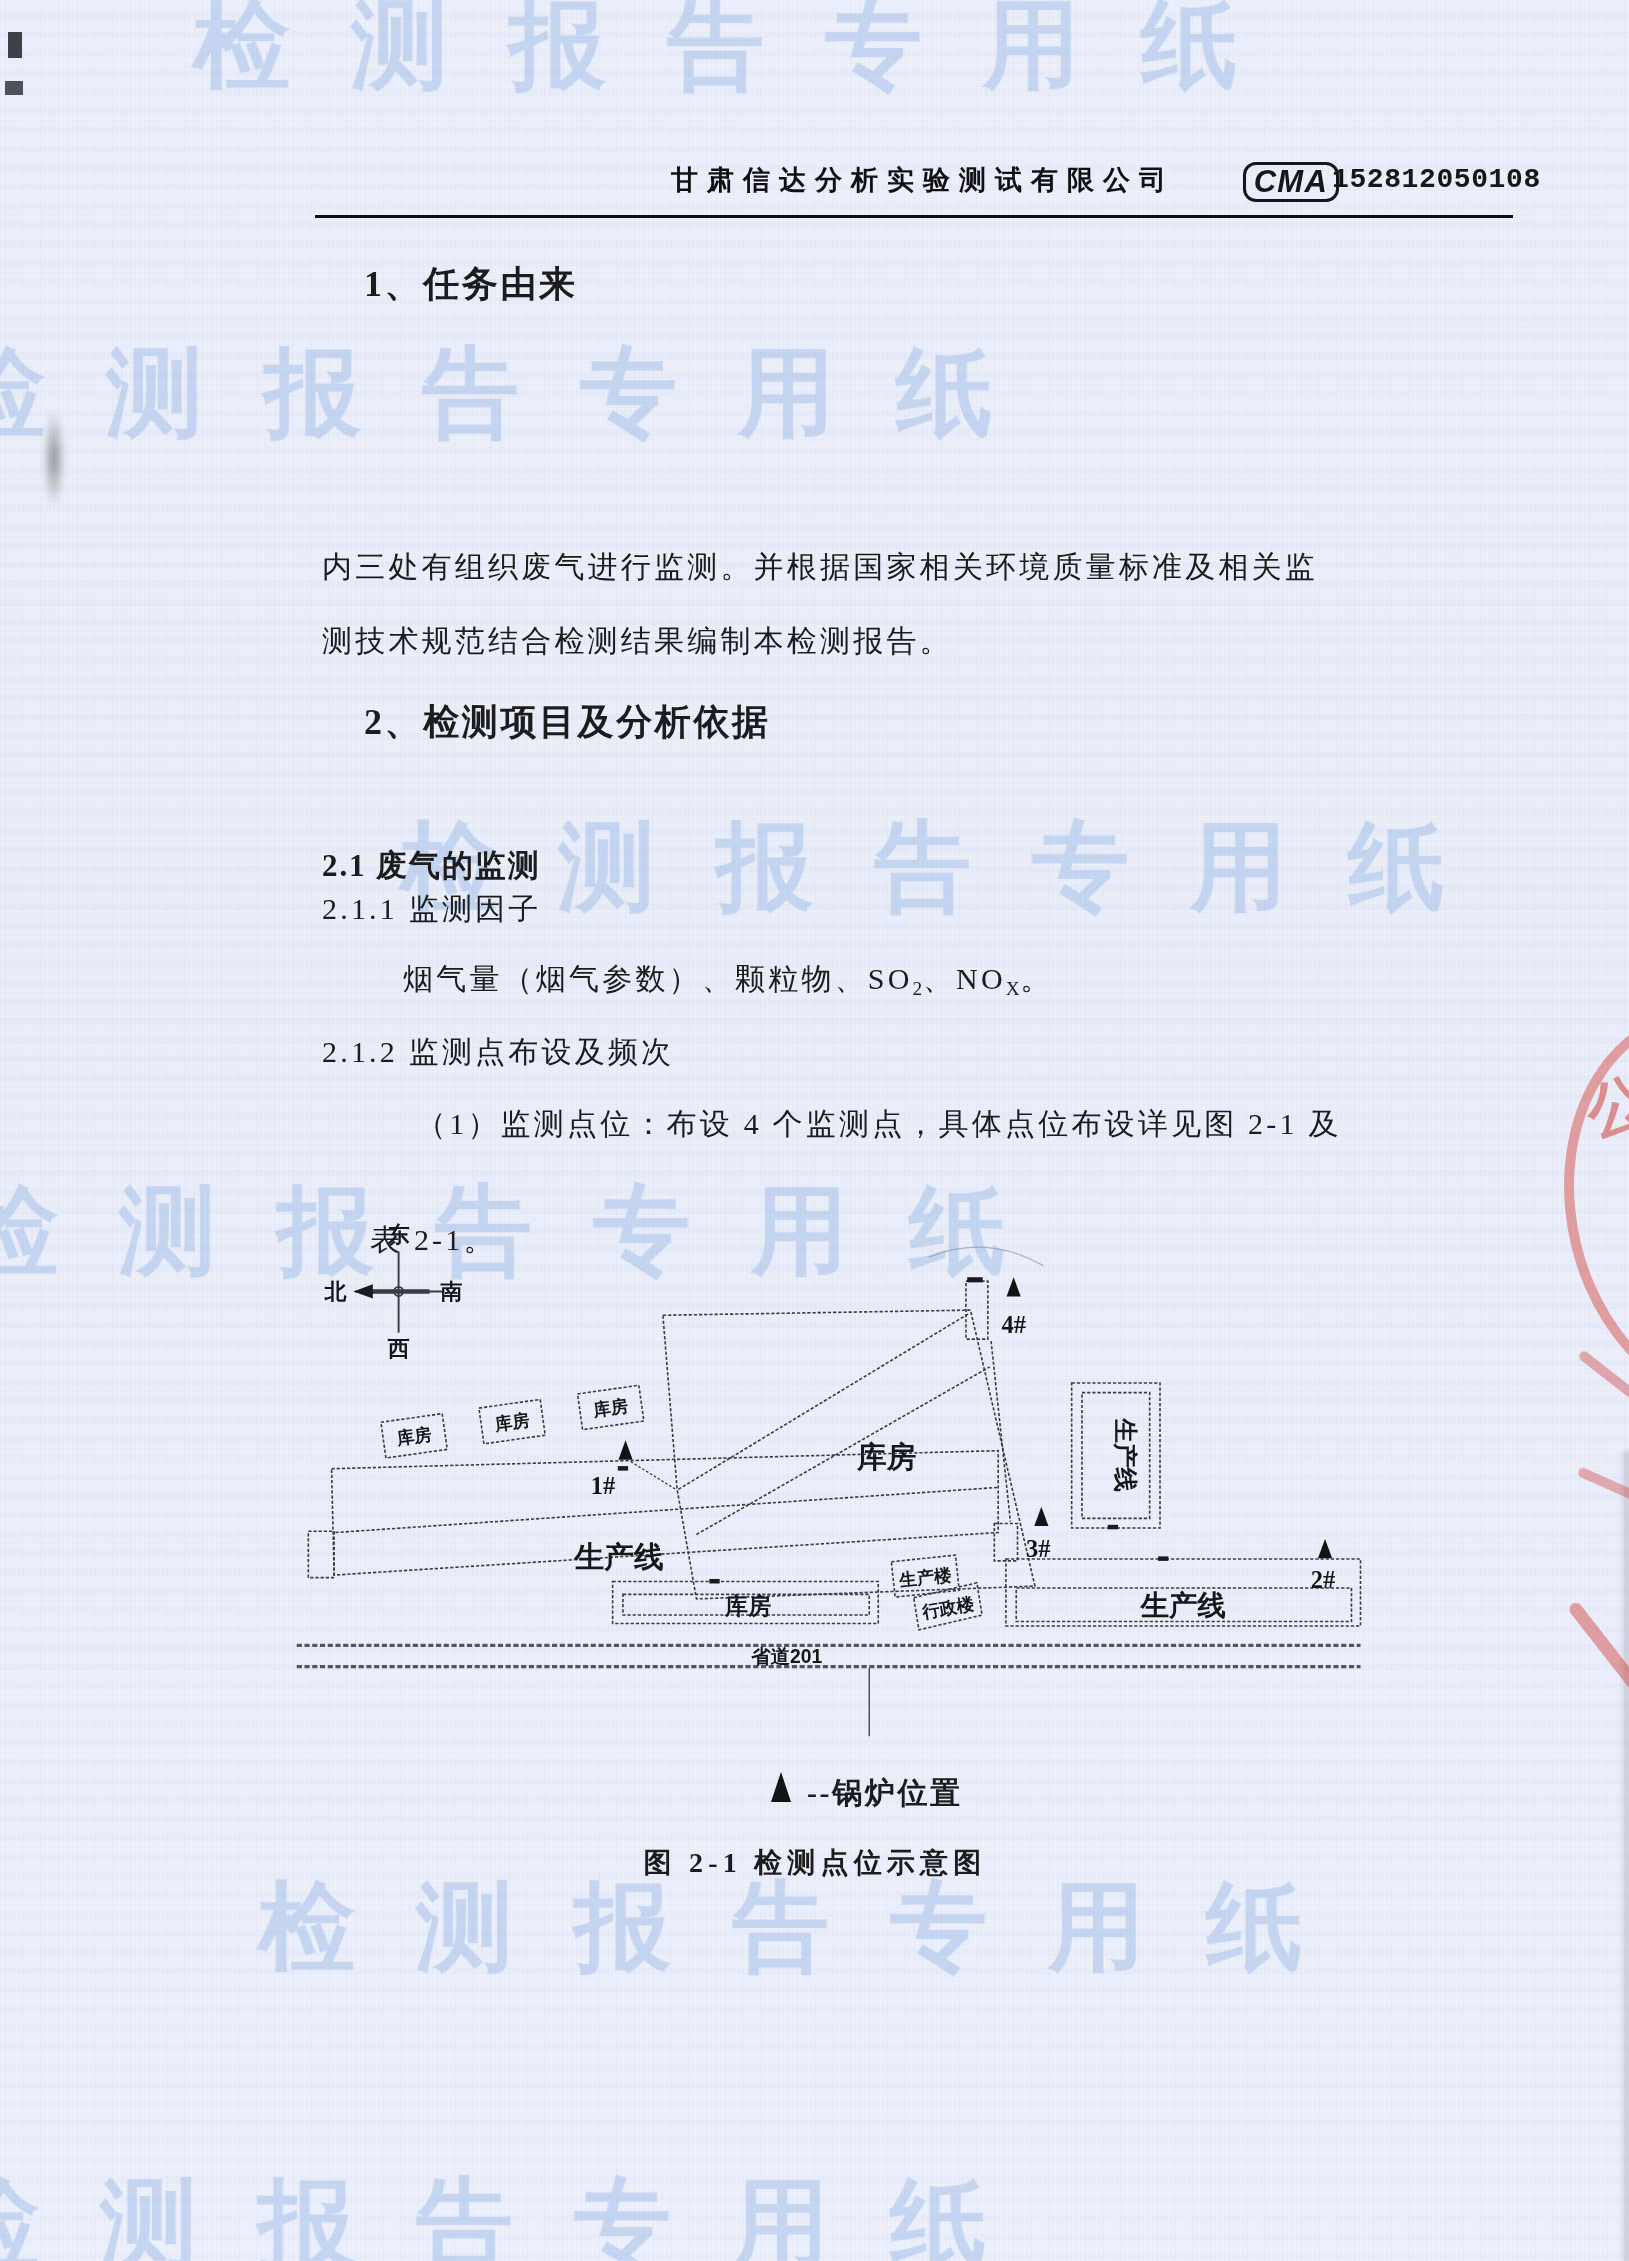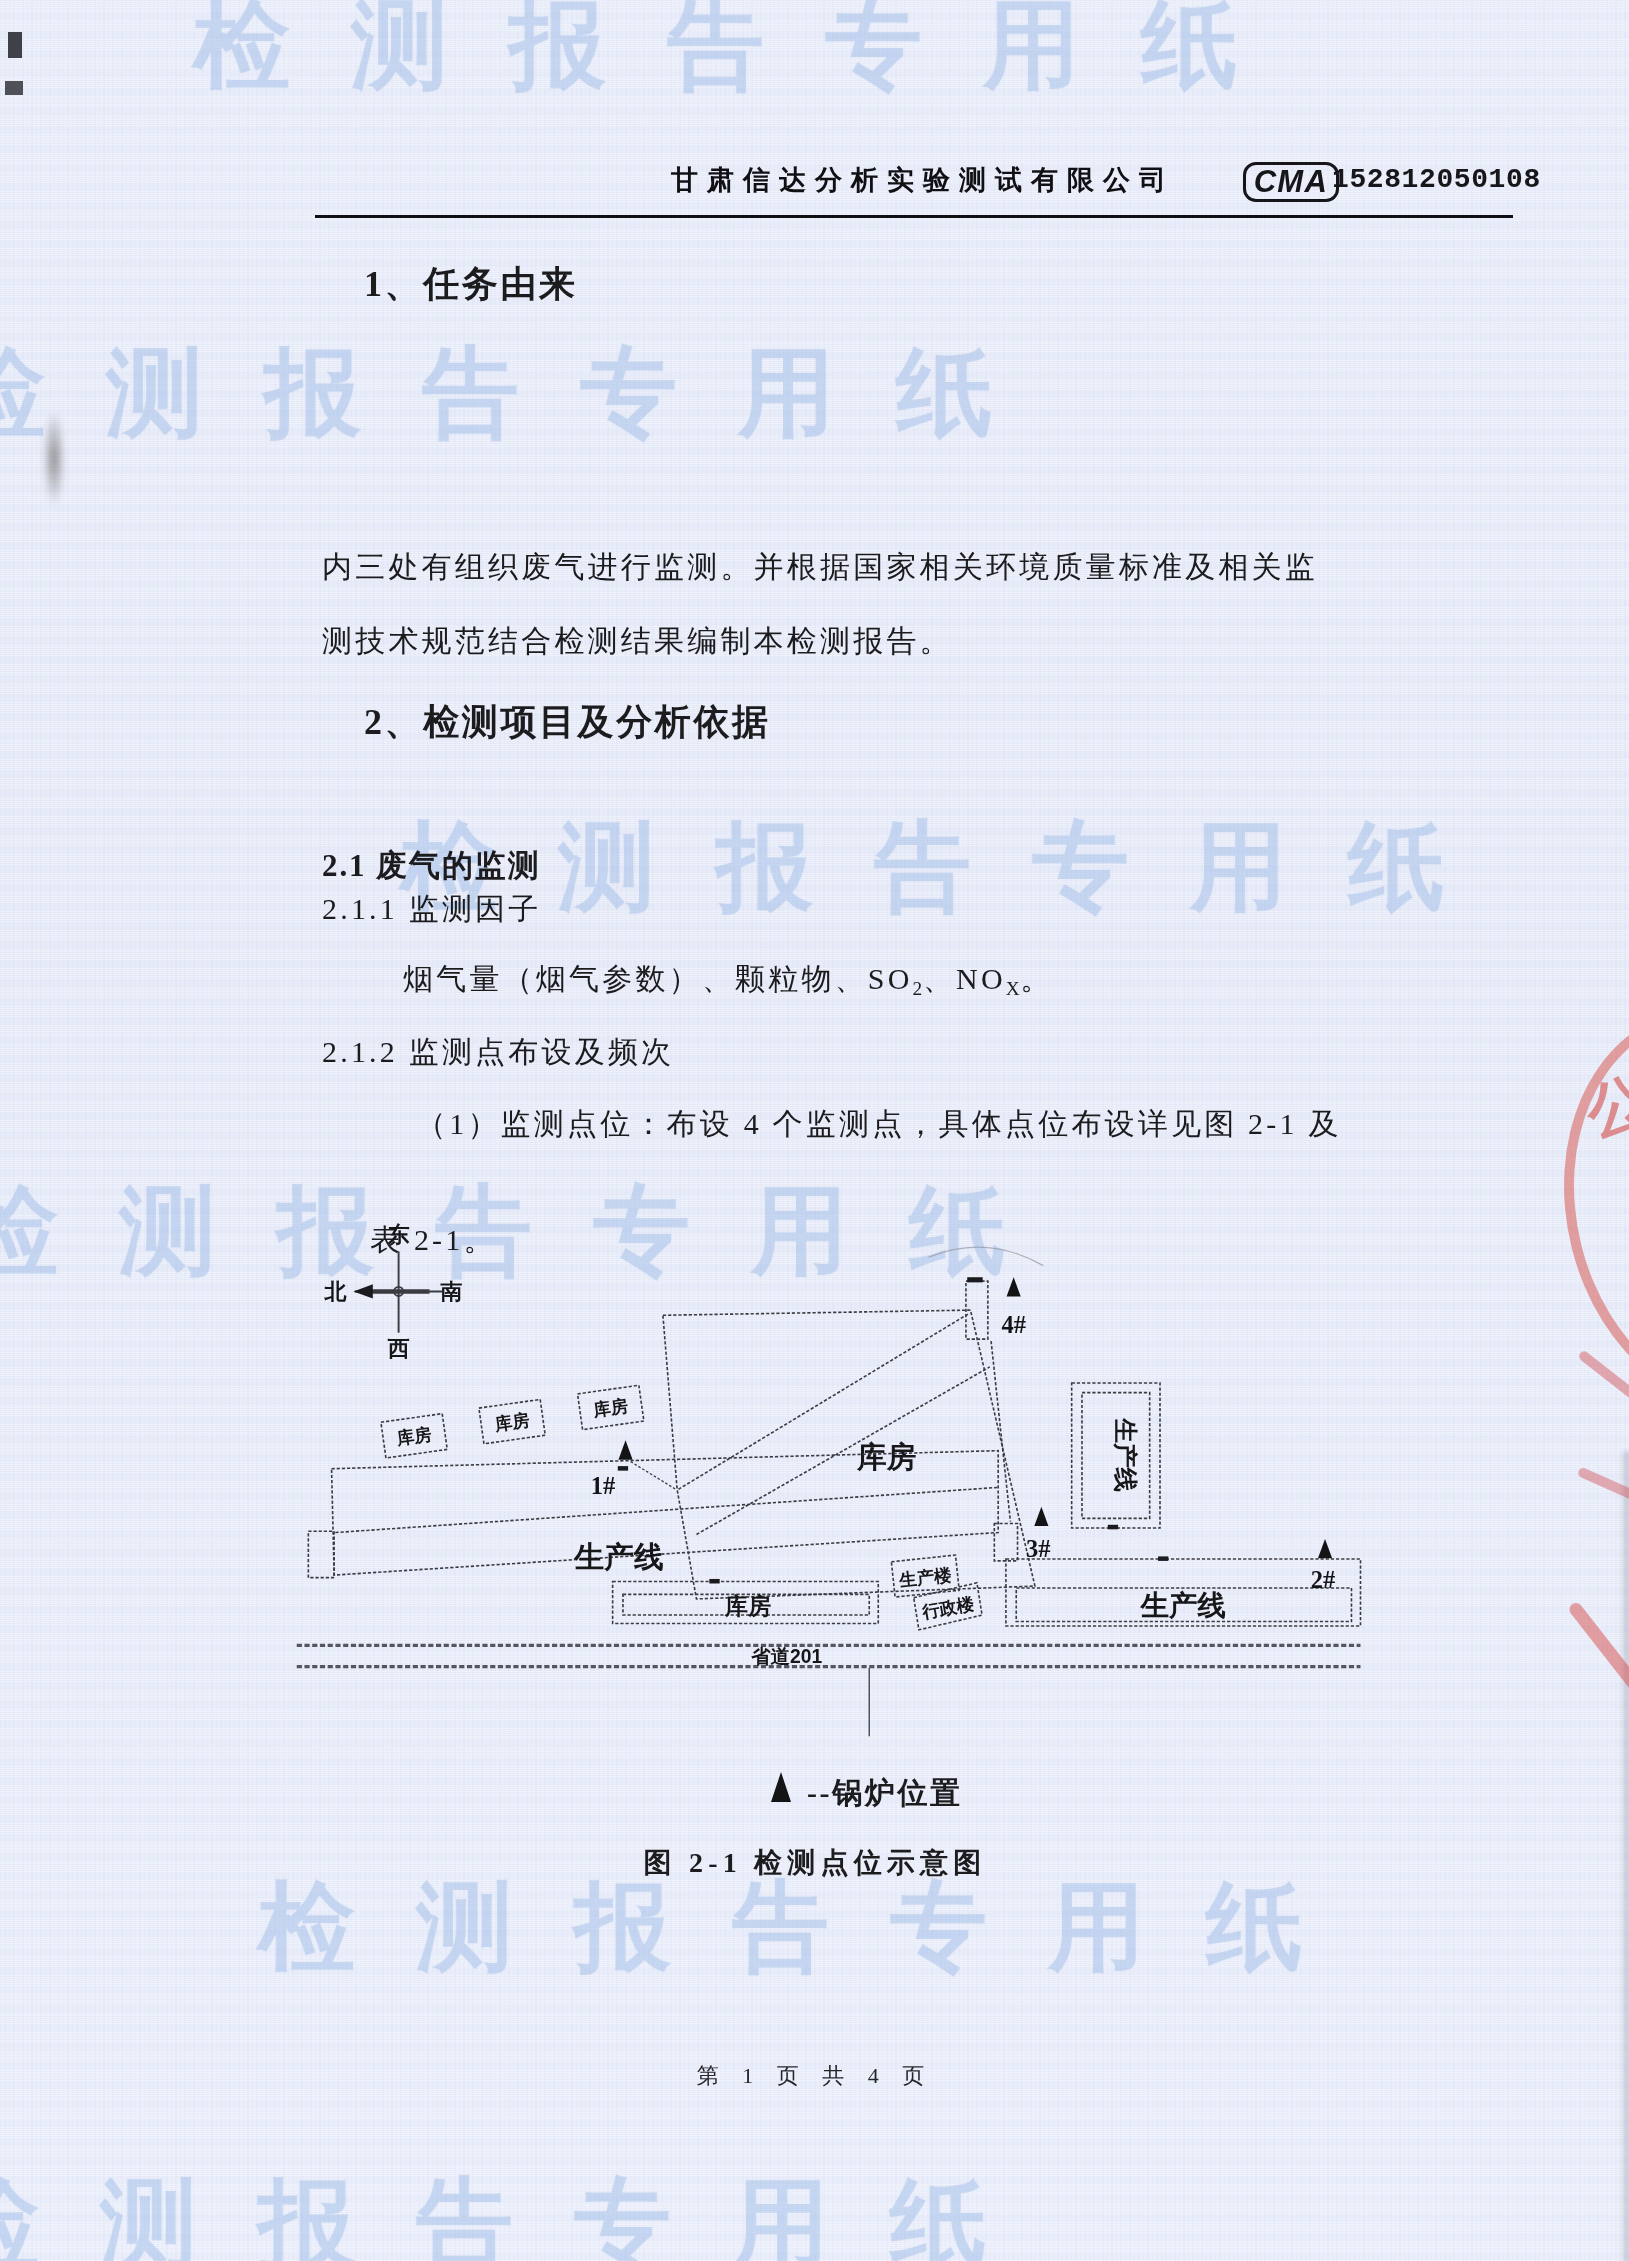--- a/index.html
+++ b/index.html
@@ -229,16 +229,15 @@
       <line x1="948" y1="732" x2="948" y2="838" stroke-width="2"></line>
       <text x="820" y="724" text-anchor="middle" font-family="Liberation Sans, sans-serif" font-size="30" font-weight="700" fill="#17171a" stroke="none">省道201</text>
     </g>
   </svg>
 
   <div class="abs legend-tri"></div>
   <div class="abs legend-text">--锅炉位置</div>
 
   <div class="abs caption">图 2-1 检测点位示意图</div>
 
-  <div class="abs footer">第 1 页 共 4 页</div>
 
 </div>
 
 
 </body></html>

